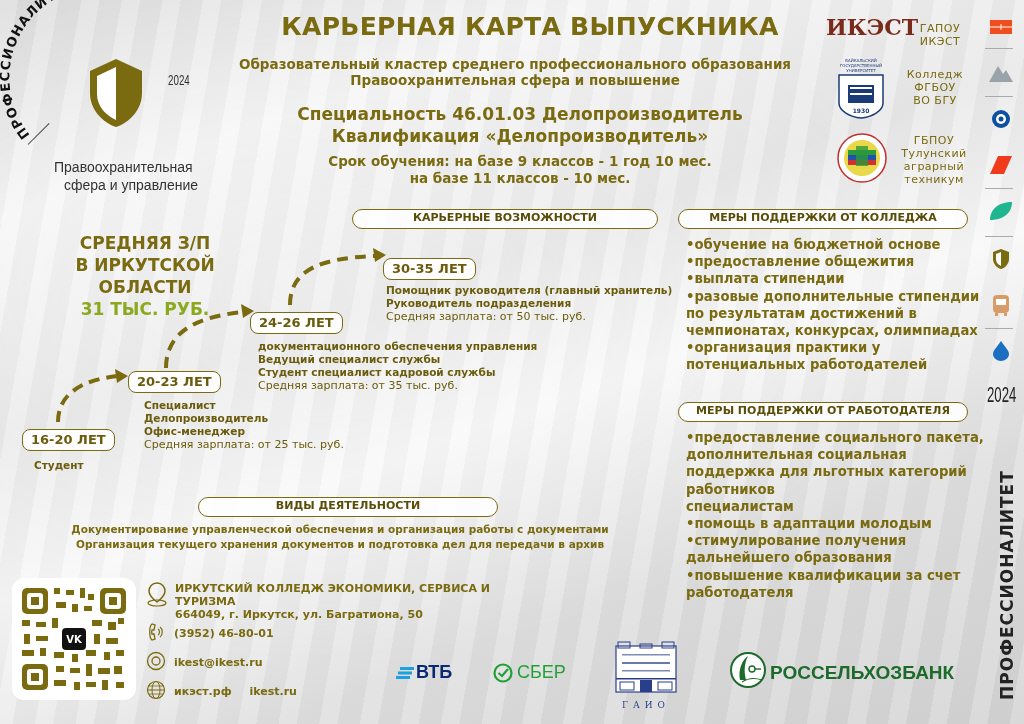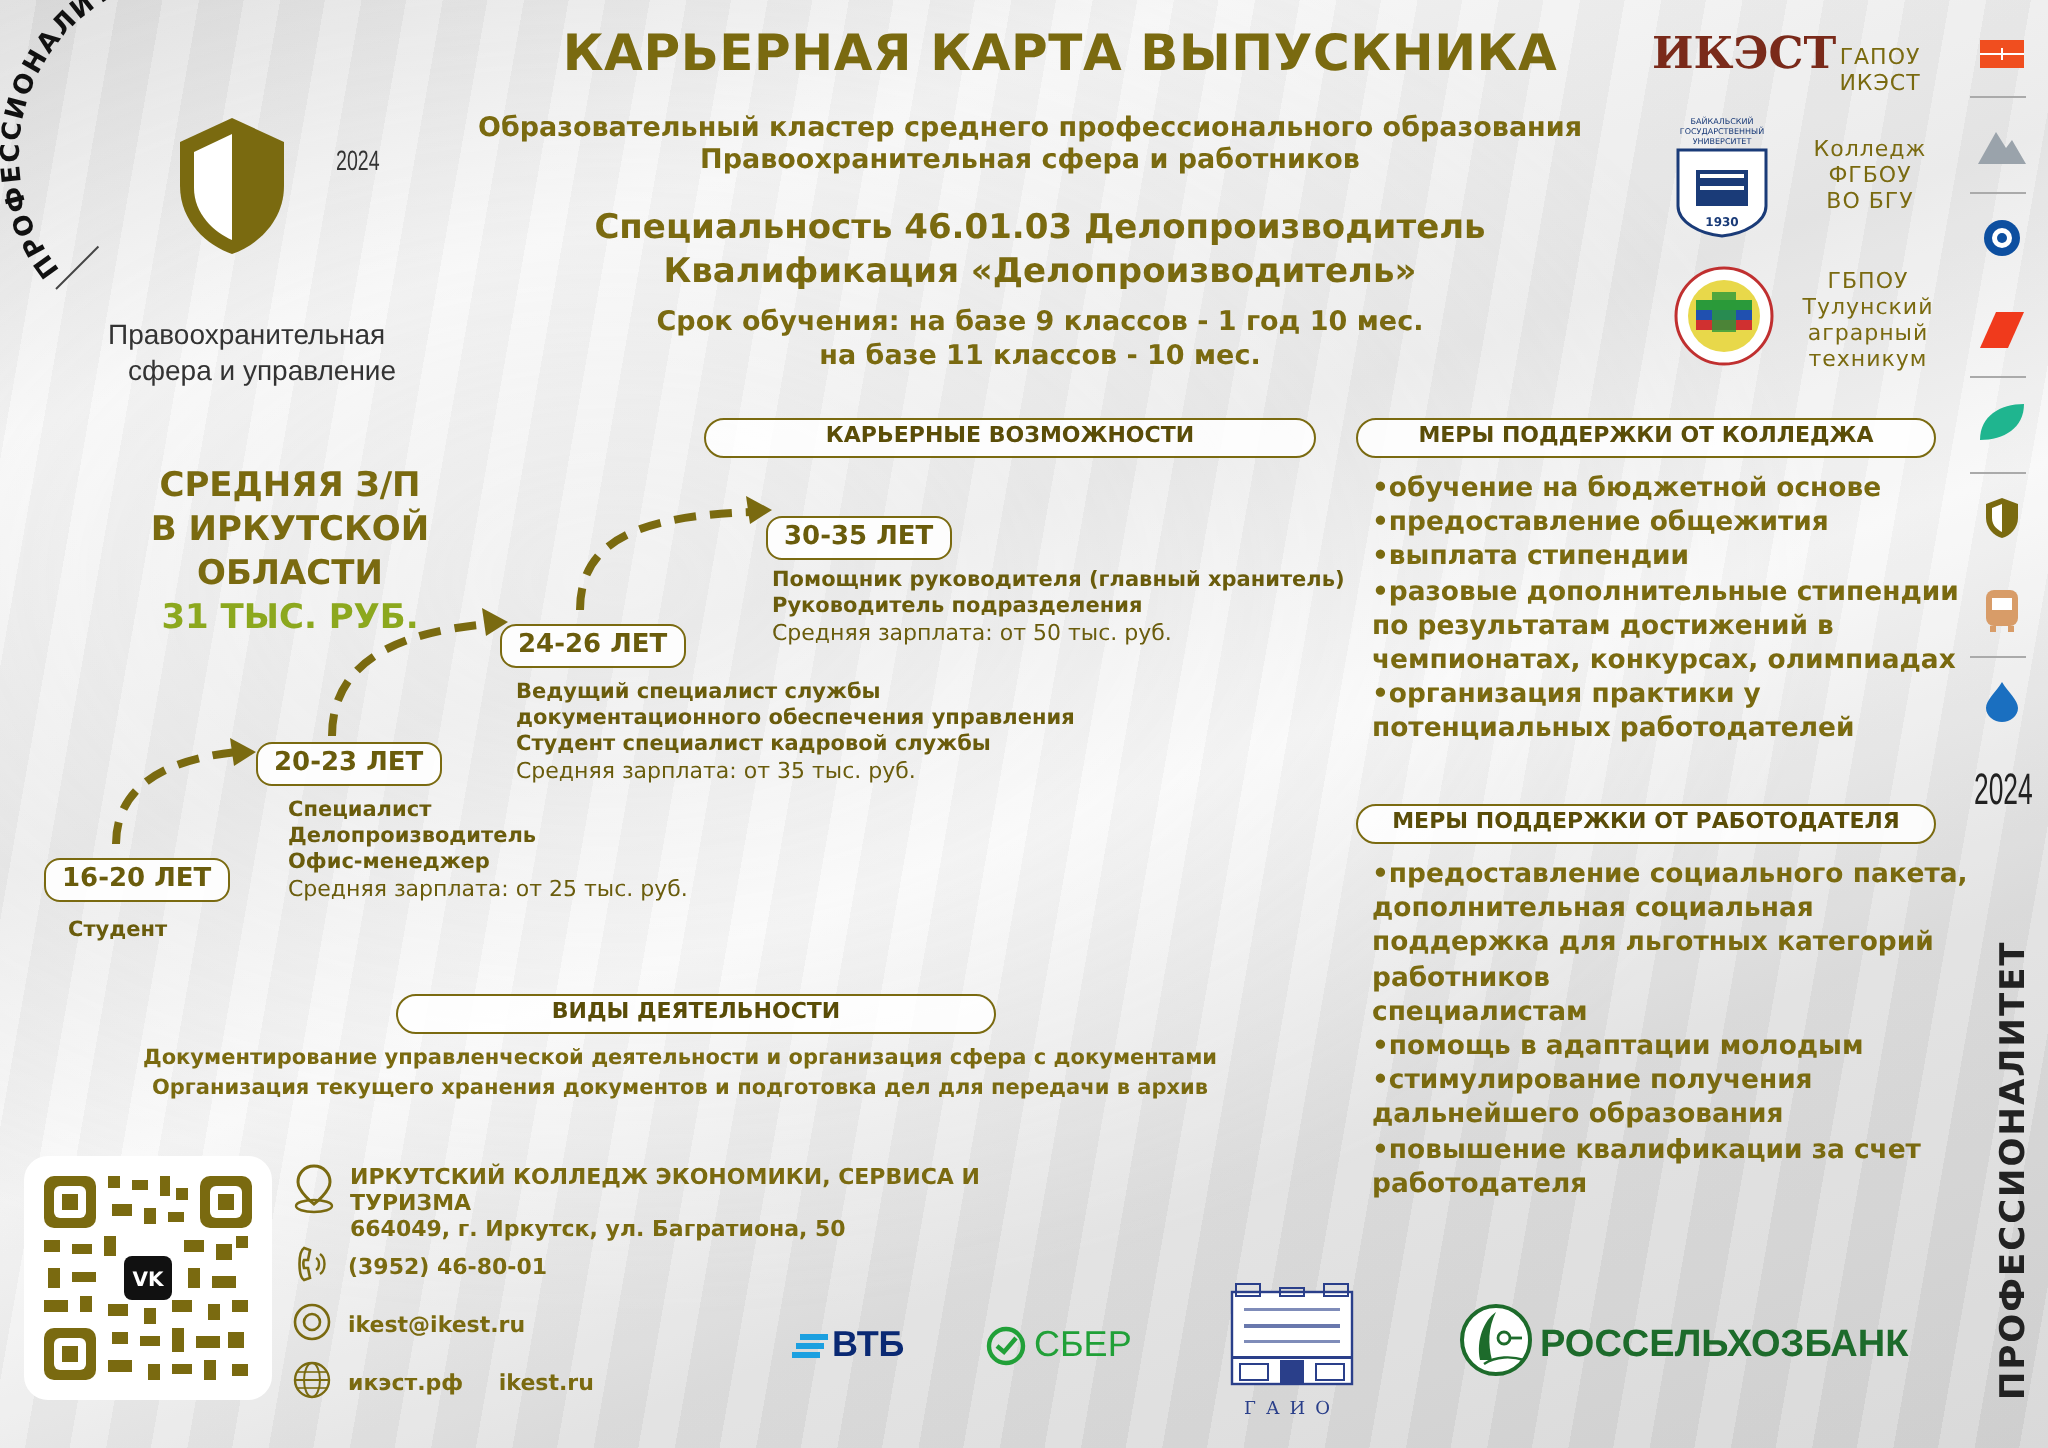--- a/index.html
+++ b/index.html
@@ -93,21 +93,21 @@
 <div class="year-small">2024</div>
 <div class="slash-line"></div>
 <div class="sphere-label">
   <div>Правоохранительная</div>
   <div style="padding-left:10px">сфера и управление</div>
 </div>
 
 <div class="title">КАРЬЕРНАЯ КАРТА ВЫПУСКНИКА</div>
 <div class="cluster">
   <div>Образовательный кластер среднего профессионального образования</div>
-  <div>Правоохранительная сфера и работников</div>
+  <div>Правоохранительная сфера и повышение</div>
 </div>
 <div class="spec">
   <div>Специальность 46.01.03 Делопроизводитель</div>
   <div>Квалификация «Делопроизводитель»</div>
 </div>
 <div class="term">
   <div>Срок обучения: на базе 9 классов - 1 год 10 мес.</div>
   <div>на базе 11 классов - 10 мес.</div>
 </div>
 
@@ -222,22 +222,22 @@
 <div class="age" style="left:128px;top:371px;">20-23 ЛЕТ</div>
 <div class="role-block" style="left:144px;top:399px;">
   <div class="r">Специалист</div>
   <div class="r">Делопроизводитель</div>
   <div class="r">Офис-менеджер</div>
   <div class="s">Средняя зарплата: от  25 тыс. руб.</div>
 </div>
 
 <div class="age" style="left:250px;top:312px;">24-26 ЛЕТ</div>
 <div class="role-block" style="left:258px;top:340px;">
+  <div class="r">документационного обеспечения управления</div>
   <div class="r">Ведущий специалист службы</div>
-  <div class="r">документационного обеспечения управления</div>
   <div class="r">Студент специалист кадровой службы</div>
   <div class="s">Средняя зарплата: от  35 тыс. руб.</div>
 </div>
 
 <div class="age" style="left:383px;top:258px;">30-35 ЛЕТ</div>
 <div class="role-block" style="left:386px;top:284px;">
   <div class="r">Помощник руководителя (главный хранитель)</div>
   <div class="r">Руководитель подразделения</div>
   <div class="s">Средняя зарплата: от  50 тыс. руб.</div>
 </div>
@@ -260,21 +260,21 @@
   <div>работников</div>
   <div>специалистам</div>
   <div>•помощь в адаптации молодым</div>
   <div>•стимулирование получения</div>
   <div>дальнейшего образования</div>
   <div>•повышение квалификации за счет</div>
   <div>работодателя</div>
 </div>
 
 <div class="acts">
-  <div>Документирование управленческой деятельности и организация сфера с документами</div>
+  <div>Документирование управленческой обеспечения и организация работы с документами</div>
   <div>Организация текущего хранения документов и подготовка дел для передачи в архив</div>
 </div>
 
 <div class="qr">
   <svg width="124" height="122" viewBox="0 0 124 122">
     <g fill="#7a6a10">
       <rect x="10" y="10" width="26" height="26" rx="5"></rect>
         <rect x="15" y="15" width="16" height="16" rx="3" fill="#fff"></rect>
         <rect x="19" y="19" width="8" height="8"></rect>
       <rect x="88" y="10" width="26" height="26" rx="5"></rect>

